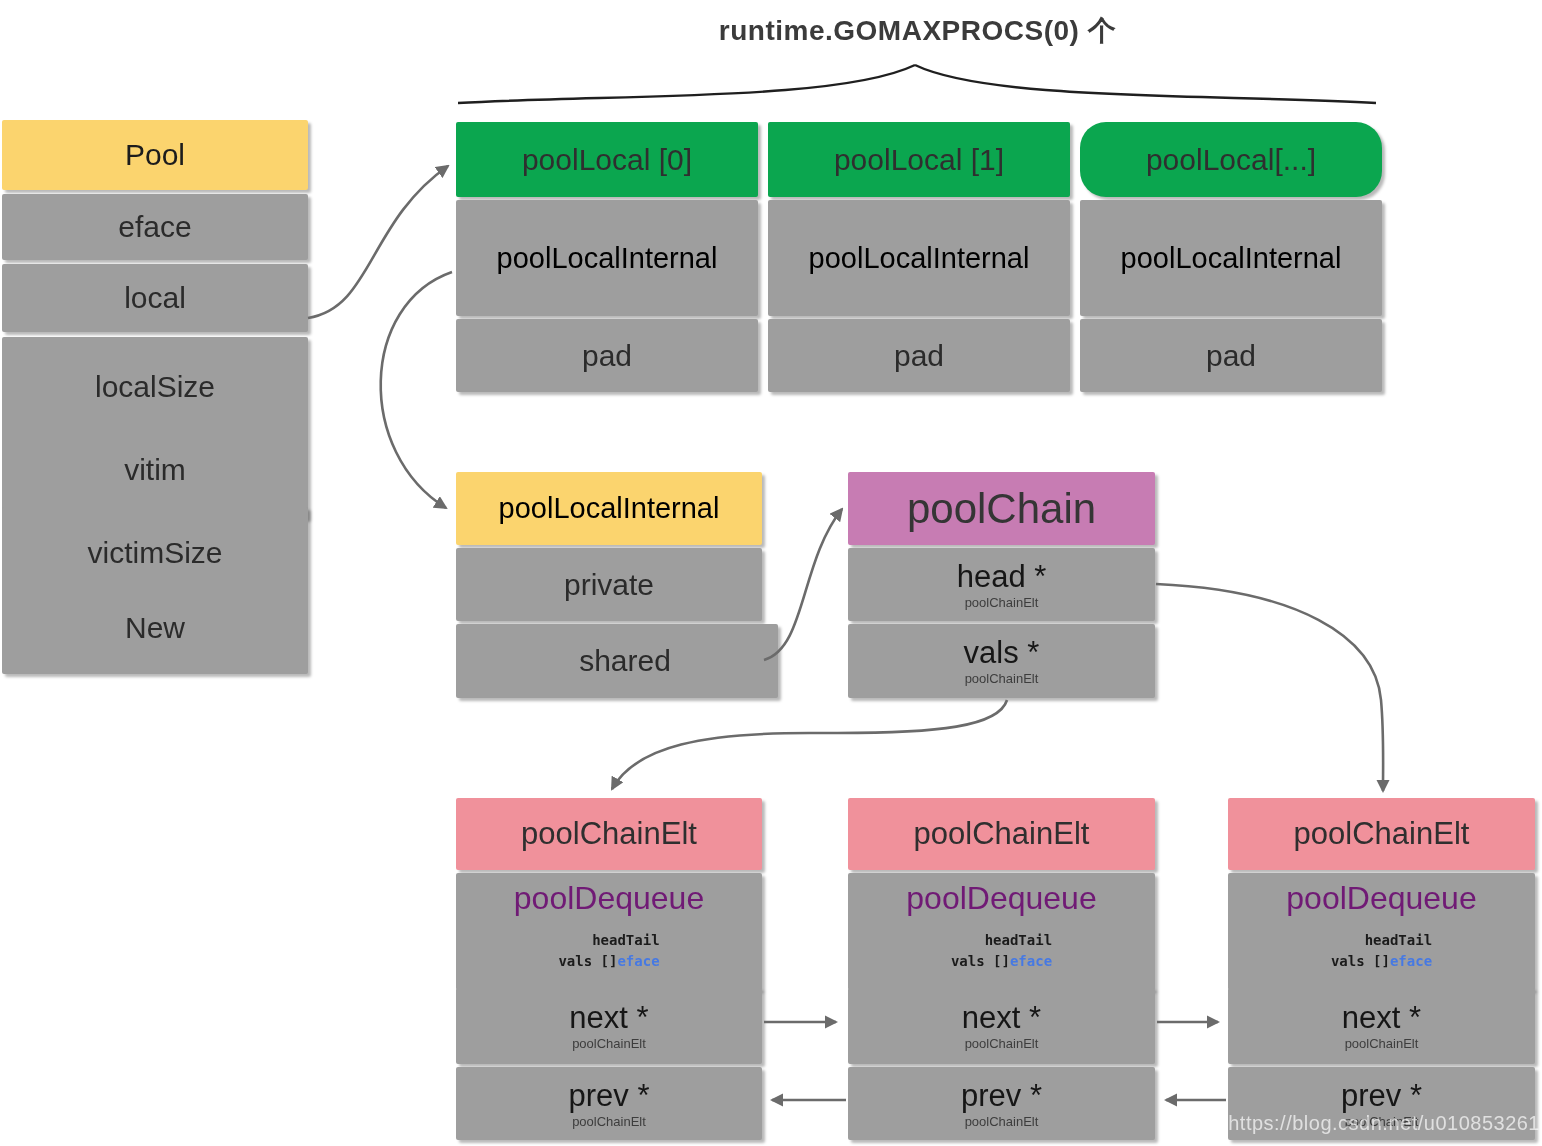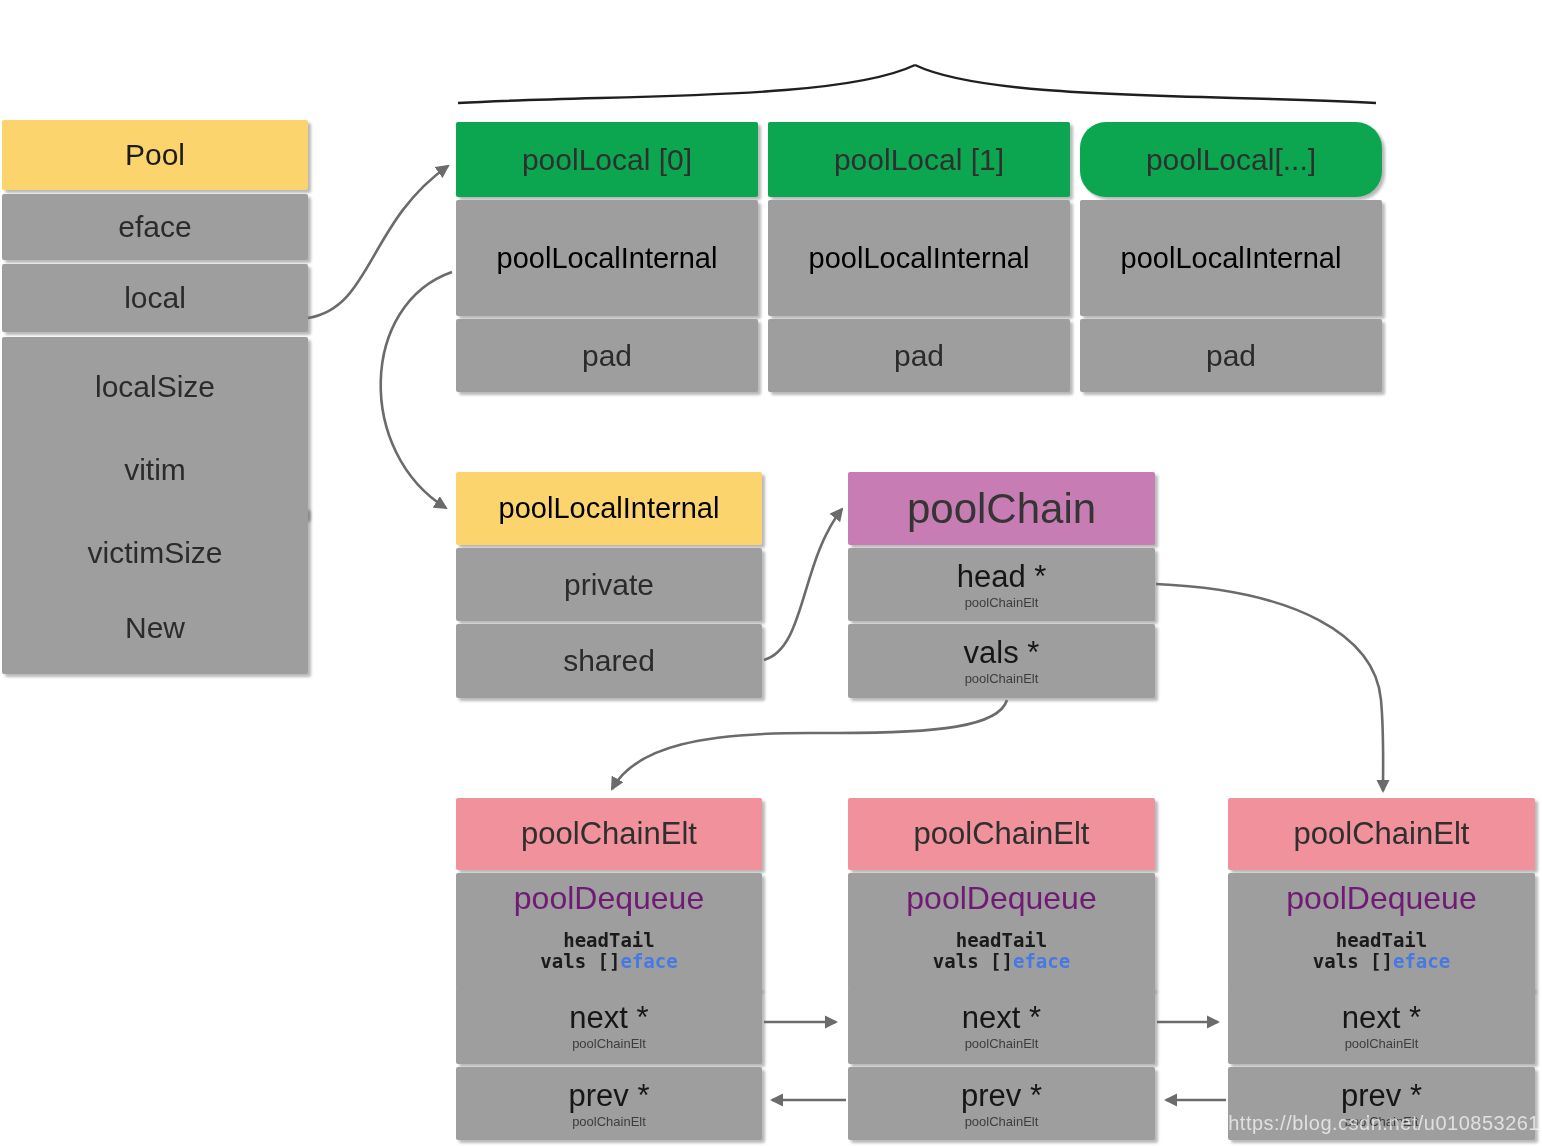--- a/index.html
+++ b/index.html
@@ -23,35 +23,36 @@
   .hdr-pink{background:var(--header_pink);color:#2f2f2f;}
   .two-line{flex-direction:column;justify-content:space-around;padding:8px 0;}
   .black-label{color:#000;}
   .subcell{flex-direction:column;gap:2px;}
   .subcell .main{font-size:31px;color:#161616;line-height:34px;}
   .subcell .sub{font-size:13px;color:#3d3d3d;line-height:14px;}
   .dq{flex-direction:column;justify-content:flex-start;padding-top:5px;}
   .dq .main{font-size:32px;color:#701a75;line-height:40px;}
   .dq .mono{
     margin-top:12px;font-family:"DejaVu Sans Mono",monospace;font-weight:bold;
-    font-size:19px;line-height:21px;color:#1b1b1b;
+    font-size:14px;line-height:21px;color:#1b1b1b;text-align:right;
   }
   .dq .mono .t{color:var(--eface_blue);}
   svg.overlay{position:absolute;left:0;top:0;pointer-events:none;}
   svg.overlay path{fill:none;}
   .watermark{
     position:absolute;right:2px;top:1112px;font-size:20px;
     color:rgba(255,255,255,.68);letter-spacing:.5px;z-index:5;
   }
 </style>
 </head>
 <body>
 
 <div class="canvas">
 
+  <div class="title">runtime.GOMAXPROCS(0) 个</div>
 
   <div class="box hdr-yellow" style="left:2px;top:120px;width:306px;height:70px;">Pool</div>
   <div class="box" style="left:2px;top:194px;width:306px;height:66px;">eface</div>
   <div class="box" style="left:2px;top:264px;width:306px;height:68px;">local</div>
   <div class="box two-line" style="left:2px;top:337px;width:306px;height:166px;">
     <span>localSize</span>
     <span>vitim</span>
   </div>
   <div class="box two-line" style="left:2px;top:507px;width:306px;height:151px;">
     <span>victimSize</span>
@@ -65,21 +66,21 @@
   <div class="box hdr-green" style="left:768px;top:122px;width:302px;height:75px;">poolLocal [1]</div>
   <div class="box black-label" style="left:768px;top:200px;width:302px;height:116px;font-size:29px;">poolLocalInternal</div>
   <div class="box" style="left:768px;top:319px;width:302px;height:73px;">pad</div>
 
   <div class="box hdr-green" style="left:1080px;top:122px;width:302px;height:75px;border-radius:26px;">poolLocal[...]</div>
   <div class="box black-label" style="left:1080px;top:200px;width:302px;height:116px;font-size:29px;">poolLocalInternal</div>
   <div class="box" style="left:1080px;top:319px;width:302px;height:73px;">pad</div>
 
   <div class="box hdr-yellow" style="left:456px;top:472px;width:306px;height:73px;font-size:29px;color:#000;">poolLocalInternal</div>
   <div class="box" style="left:456px;top:548px;width:306px;height:73px;">private</div>
-  <div class="box" style="left:456px;top:624px;width:306px;height:74px;">shared</div>
+  <div class="box" style="left:456px;top:624px;width:306px;height:74px;padding-left:16px;">shared</div>
 
   <div class="box hdr-purple" style="left:848px;top:472px;width:307px;height:73px;font-size:42px;">poolChain</div>
   <div class="box subcell" style="left:848px;top:548px;width:307px;height:73px;">
     <span class="main">head *</span>
     <span class="sub">poolChainElt</span>
   </div>
   <div class="box subcell" style="left:848px;top:624px;width:307px;height:74px;">
     <span class="main">vals *</span>
     <span class="sub">poolChainElt</span>
   </div>

